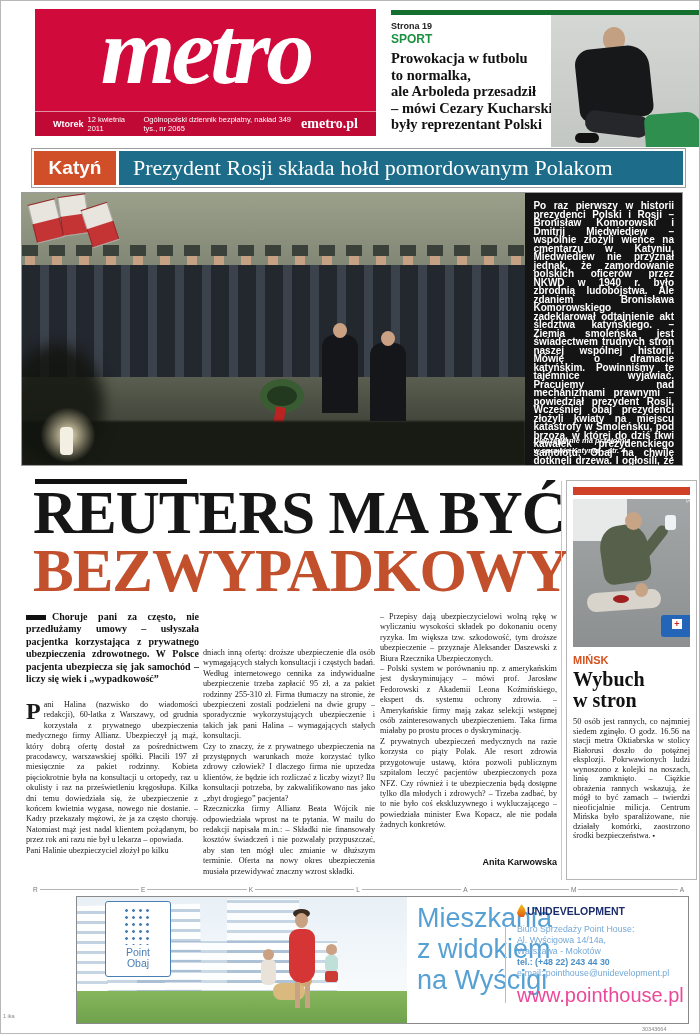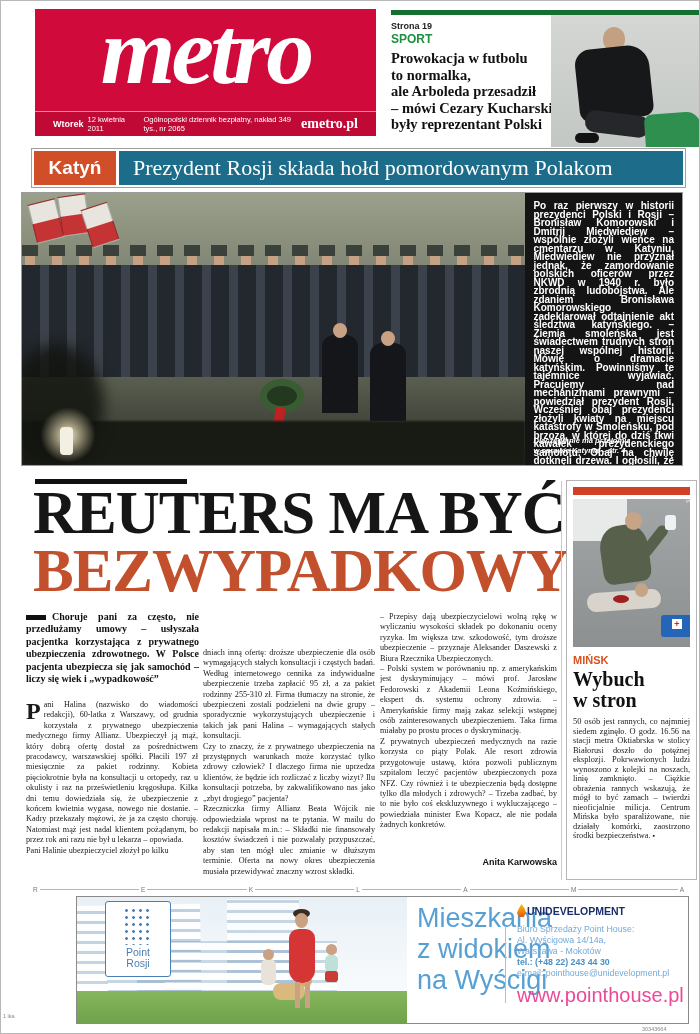--- a/index.html
+++ b/index.html
@@ -305,21 +305,21 @@
       <div class="w-leg"></div>
       <div class="w-leg w-leg2"></div>
       <div class="boy"></div>
       <div class="boy-s"></div>
       <div class="boy-h"></div>
     </div>
     <div class="ph-box">
       <div class="ph-dots"></div>
       <div class="ph-name">
         <span style="display:block">Point</span>
-        <span style="display:block">Rosji</span>
+        <span style="display:block">Obaj</span>
       </div>
     </div>
     <div class="ad-h">
       <span>Mieszkania</span>
       <span>z widokiem</span>
       <span>na Wyścigi</span>
     </div>
     <div class="ad-sep"></div>
     <div class="ad-right">
       <div class="ad-brand">

